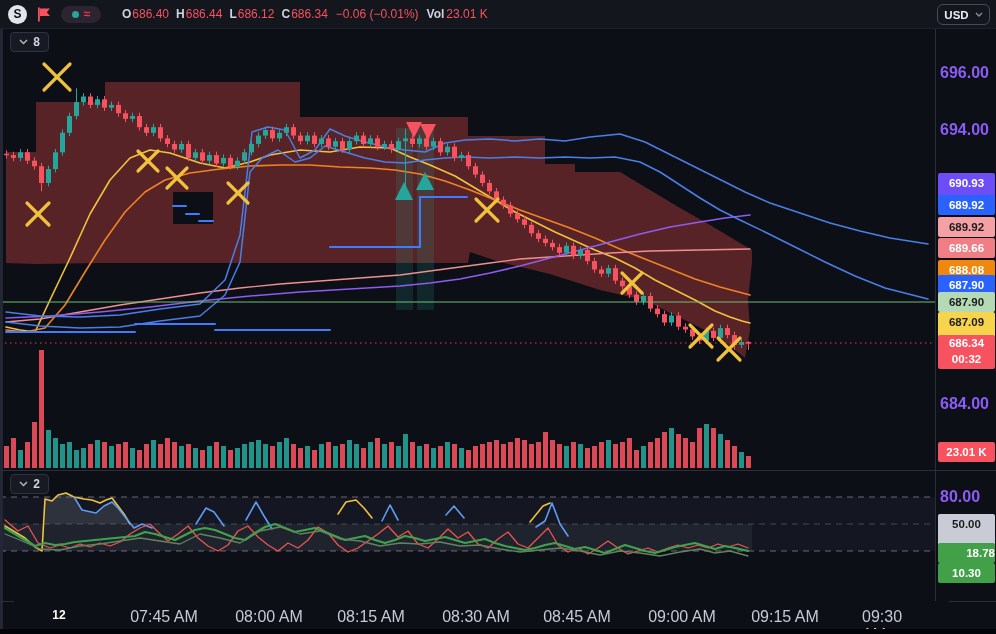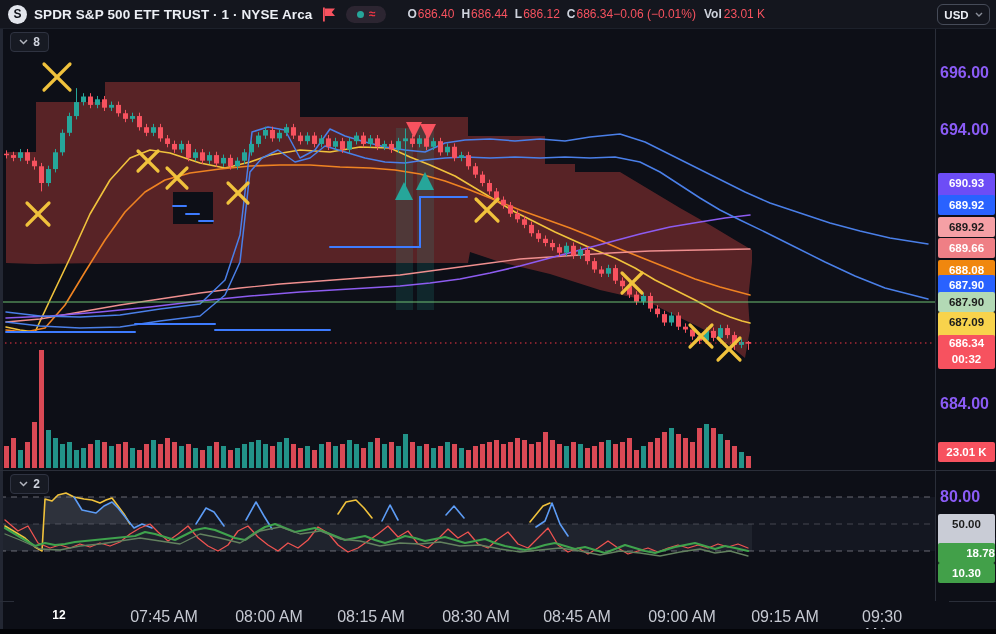--- a/index.html
+++ b/index.html
@@ -14,21 +14,21 @@
          margin-left:8px;flex:0 0 auto;}
   .title{color:#eceff5;font-size:13.5px;font-weight:700;margin-left:7px;letter-spacing:.1px;white-space:nowrap;}
   .flag{margin-left:10px;display:flex;align-items:center;}
   .pill{margin-left:10px;width:40px;height:17px;border-radius:9px;background:#2c2531;
         display:flex;align-items:center;justify-content:center;gap:5px;}
   .pill .dot{width:7px;height:7px;border-radius:50%;background:#26a69a;}
   .pill .sq{color:#f23645;font-size:12px;font-weight:700;line-height:10px;}
   .ohlc{display:flex;align-items:center;margin-left:14px;font-size:12px;white-space:nowrap;}
   .ohlc .lb{color:#cfd3dd;font-weight:700;margin-left:7px;}
   .ohlc .vl{color:#f7525f;margin-left:1px;}
-  .chg{color:#f7525f;font-size:12px;}
+  .chg{color:#f7525f;font-size:12px;margin-left:8px;}
   .vol{display:flex;font-size:12px;margin-left:8px;}
   .vol .lb{color:#cfd3dd;font-weight:700;}
   .vol .vl{color:#f7525f;margin-left:2px;}
   
   #chart-svg{position:absolute;left:0;top:0;z-index:5;}
   .left-strip{position:absolute;left:0;top:28px;width:3px;height:601px;background:#232733;z-index:6;}
   .pane-sep{position:absolute;left:0;width:996px;height:1px;background:#2a2e39;z-index:18;}
   .axis-line{position:absolute;left:935px;top:0;width:1px;height:629px;background:#2a2e39;z-index:19;}
   .axis-col{position:absolute;left:936px;top:28px;width:60px;height:573px;z-index:20;}
   .tick{position:absolute;left:4px;width:54px;color:#8b5cf6;font-size:16px;font-weight:600;}
@@ -436,21 +436,20 @@
       <polyline points="5,534 20,540 40,549 60,550 80,546 100,544 120,541 140,538 160,541 180,544 200,534 220,538 240,543 260,531 280,527 300,534 320,531 340,539 360,541 380,546 400,543 420,544 440,542 460,546 480,545 500,549 520,552 540,550 560,548 580,551 600,555 620,551 640,553 660,556 680,552 700,549 715,553 730,551 748,556" fill="none" stroke="#63825f" stroke-width="1.3" stroke-linejoin="round" stroke-linecap="round"></polyline>
     </svg>
 
   <div class="left-strip"></div>
   <div class="pane-sep" style="top:470px"></div>
   <div class="pane-sep" style="top:601px"></div>
   <div class="axis-line"></div>
 
   <div class="header">
     <div class="slogo">S</div>
-    <div class="title">SPDR S&amp;P 500 ETF TRUST · 1 · NYSE Arca</div>
     <div class="flag">
       <svg width="14" height="15" viewBox="0 0 14 15">
         <rect x="1" y="0.5" width="1.8" height="14" fill="#f7525f"></rect>
         <path d="M3 1.5 h10 l-3.2 3.7 3.2 3.8 h-10 z" fill="#f7525f"></path>
       </svg>
     </div>
     <div class="pill">
       <span class="dot"></span>
       <span class="sq">≈</span>
     </div>

